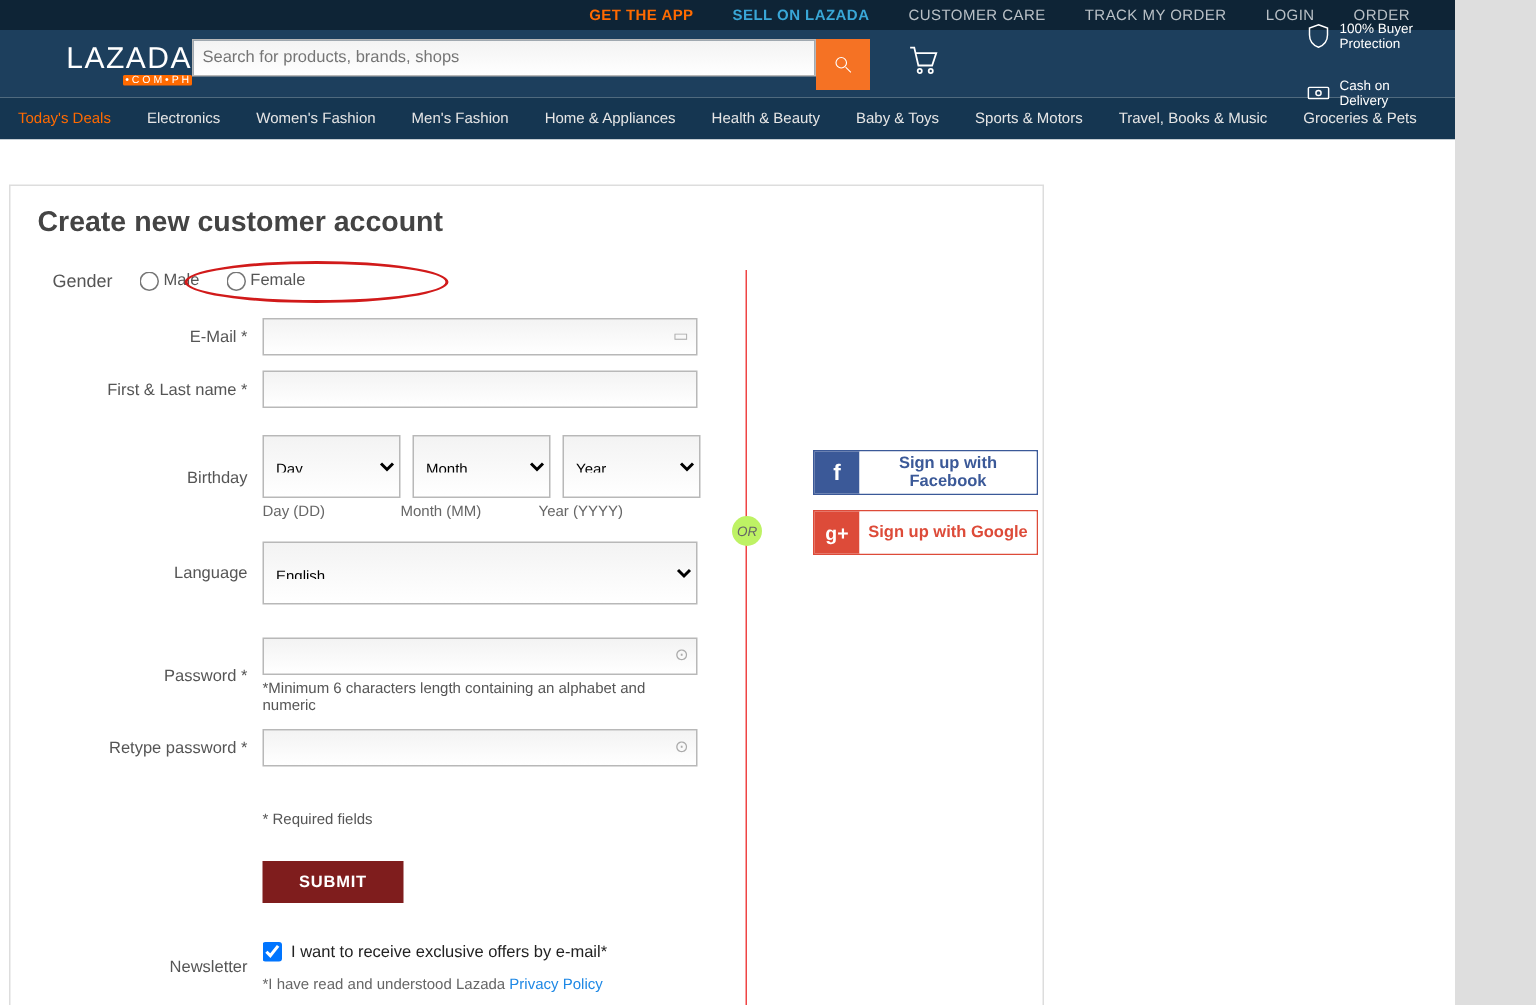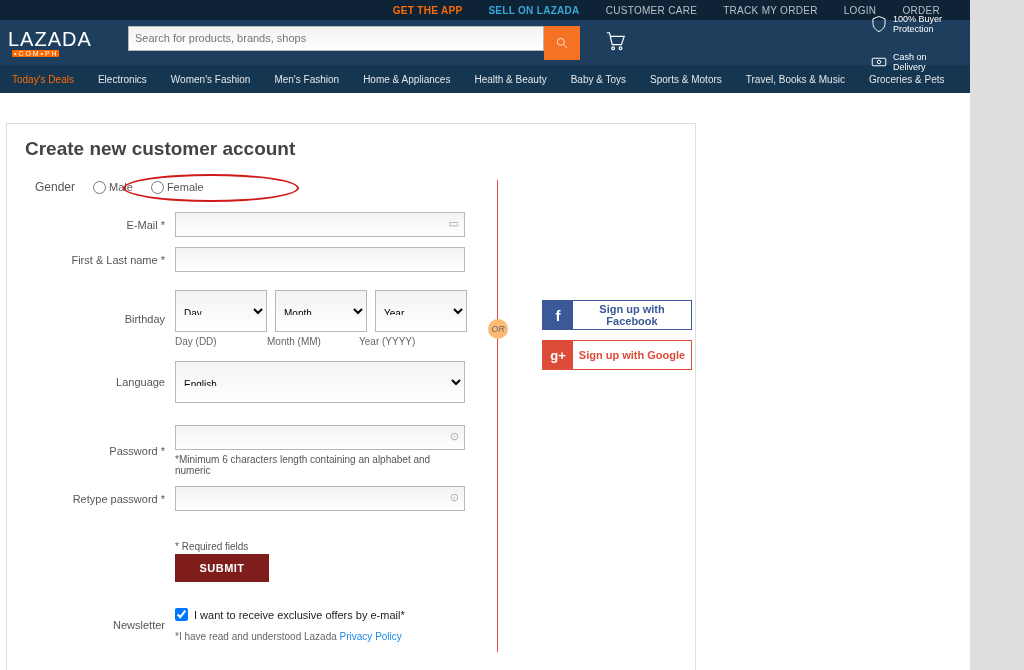--- a/index.html
+++ b/index.html
@@ -4,57 +4,57 @@
 <style>
   * { box-sizing: border-box; margin: 0; padding: 0; }
   body { font-family: Arial, Helvetica, sans-serif; background: #dedede; color: #333; width: 1024px; height: 670px; overflow: hidden; }
   .page-wrap { width: 970px; background: #fff; }
   .topbar { background: #0e2436; height: 20px; display: flex; justify-content: flex-end; align-items: center; font-size: 10px; padding: 0 30px; }
   .topbar a { text-decoration: none; margin-left: 26px; letter-spacing: 0.3px; }
   .topbar .app { color: #ff6a00; font-weight: bold; }
   .topbar .sell { color: #39a7d7; font-weight: bold; }
   .topbar .grey { color: #b9c0c6; }
   .header { background: #1d3f5d; height: 45px; display: flex; align-items: center; padding: 0 8px 0 8px; }
-  .logo-box { width: 120px; display: flex; flex-direction: column; align-items: flex-start; }
+  .logo-box { width: 120px; display: flex; flex-direction: column; align-items: flex-end; }
   .logo-text { color: #fff; font-size: 20px; font-weight: 400; letter-spacing: 1px; }
   .logo-sub { font-size: 7px; background: #ff6a00; color: #fff; padding: 0 2px; border-radius: 1px; margin-top: -1px; margin-left: 4px; }
   .search-wrap { display: flex; flex: 0 0 452px; height: 34px; }
   .search-input { flex: 1; border: none; padding: 0 10px; font-size: 12px; color: #333; }
   .search-btn { width: 36px; background: #f57224; border: none; display: flex; align-items: center; justify-content: center; cursor: pointer; }
   .cart-box { width: 50px; text-align: center; color: #fff; margin-left: 10px; }
   .trust-row { margin-left: auto; display: flex; gap: 18px; color: #fff; font-size: 9px; padding-right: 20px; flex-direction: column; }
   .trust-item { display: flex; align-items: center; gap: 5px; }
   .navbar { background: #153651; height: 28px; display: flex; align-items: center; padding: 0 12px; gap: 24px; font-size: 10px; }
   .navbar a { color: #e6e6e6; text-decoration: none; white-space: nowrap; }
   .navbar a.active { color: #ff6a00; }
   .content { background: #fff; padding: 30px 0 50px 0; }
   .form-card { width: 690px; margin: 0 0 0 6px; border: 1px solid #ddd; padding: 14px 18px 50px 18px; }
   .form-card h1 { font-size: 19px; color: #444; font-weight: bold; margin-bottom: 20px; }
   .form-split { display: flex; }
   .form-left { width: 490px; border-right: 1px solid #ef4444; padding-right: 30px; }
   .form-right { flex: 1; position: relative; padding-left: 44px; padding-top: 120px; }
-  .or-badge { position: absolute; left: -10px; top: 139px; width: 20px; height: 20px; background: #fdba74; border-radius: 50%; display: flex; align-items: center; justify-content: center; font-size: 9px; color: #666; font-style: italic; }
+  .or-badge { position: absolute; left: -10px; top: 164px; width: 20px; height: 20px; background: #bef264; border-radius: 50%; display: flex; align-items: center; justify-content: center; font-size: 9px; color: #666; font-style: italic; }
   .form-row { display: flex; align-items: center; margin-bottom: 10px; }
   .form-label { width: 150px; text-align: right; padding-right: 10px; font-size: 11px; color: #555; }
   .form-control { flex: 1; }
   .gender-row { display: flex; align-items: center; gap: 10px; margin-bottom: 18px; }
   .gender-label { font-size: 12px; color: #555; padding-left: 10px; }
   .radio-label { font-size: 11px; color: #555; display: flex; align-items: center; gap: 3px; margin-left: 8px; }
   .gender-callout { position: absolute; border: 2px solid #d11a1a; border-radius: 50%/50%; width: 176px; height: 28px; left: 98px; top: -6px; pointer-events: none; }
   .gender-pos { position: relative; }
   input[type=text], input[type=email], input[type=password] { width: 290px; height: 25px; border: 1px solid #b8b8b8; background: linear-gradient(#f3f3f3,#ffffff); padding: 0 6px; font-size: 11px; }
   select { height: 42px; border: 1px solid #b8b8b8; background: linear-gradient(#f3f3f3,#ffffff); font-size: 10px; padding: 16px 4px; }
   .bd-selects { display: flex; gap: 8px; }
   .bd-selects select { width: 92px; }
   .bd-hints { display: flex; gap: 0; margin-top: 4px; }
   .bd-hints span { width: 92px; font-size: 10px; color: #666; display: inline-block; }
   .lang-select { width: 290px; }
   .hint { font-size: 10px; color: #555; margin-top: 4px; }
   .req-row { margin-top: 30px; }
-  .req-txt { font-size: 10px; color: #555; margin-bottom: 2px; display: block; }
+  .req-txt { font-size: 10px; color: #555; margin-bottom: 22px; display: block; }
   .submit-btn { background: #7f1d1d; color: #fff; border: none; width: 94px; height: 28px; font-size: 11px; font-weight: bold; letter-spacing: 0.5px; cursor: pointer; }
   .newsletter-row { margin-top: 26px; }
   .newsletter-ctrl { display: flex; align-items: center; gap: 6px; font-size: 11px; color: #222; }
   .policy { font-size: 10px; color: #666; margin-top: 10px; }
   .policy a { color: #1e88e5; text-decoration: none; }
   .pw-wrap { position: relative; display: inline-block; }
   .key-ic { position: absolute; right: 6px; top: 5px; color: #aaa; font-size: 11px; }
   .email-wrap { position: relative; display: inline-block; }
   .card-ic { position: absolute; right: 6px; top: 5px; color: #aaa; font-size: 11px; }
   .social-btn { display: flex; align-items: center; width: 150px; height: 30px; border: 1px solid; margin-bottom: 10px; cursor: pointer; font-size: 11px; font-weight: bold; }

